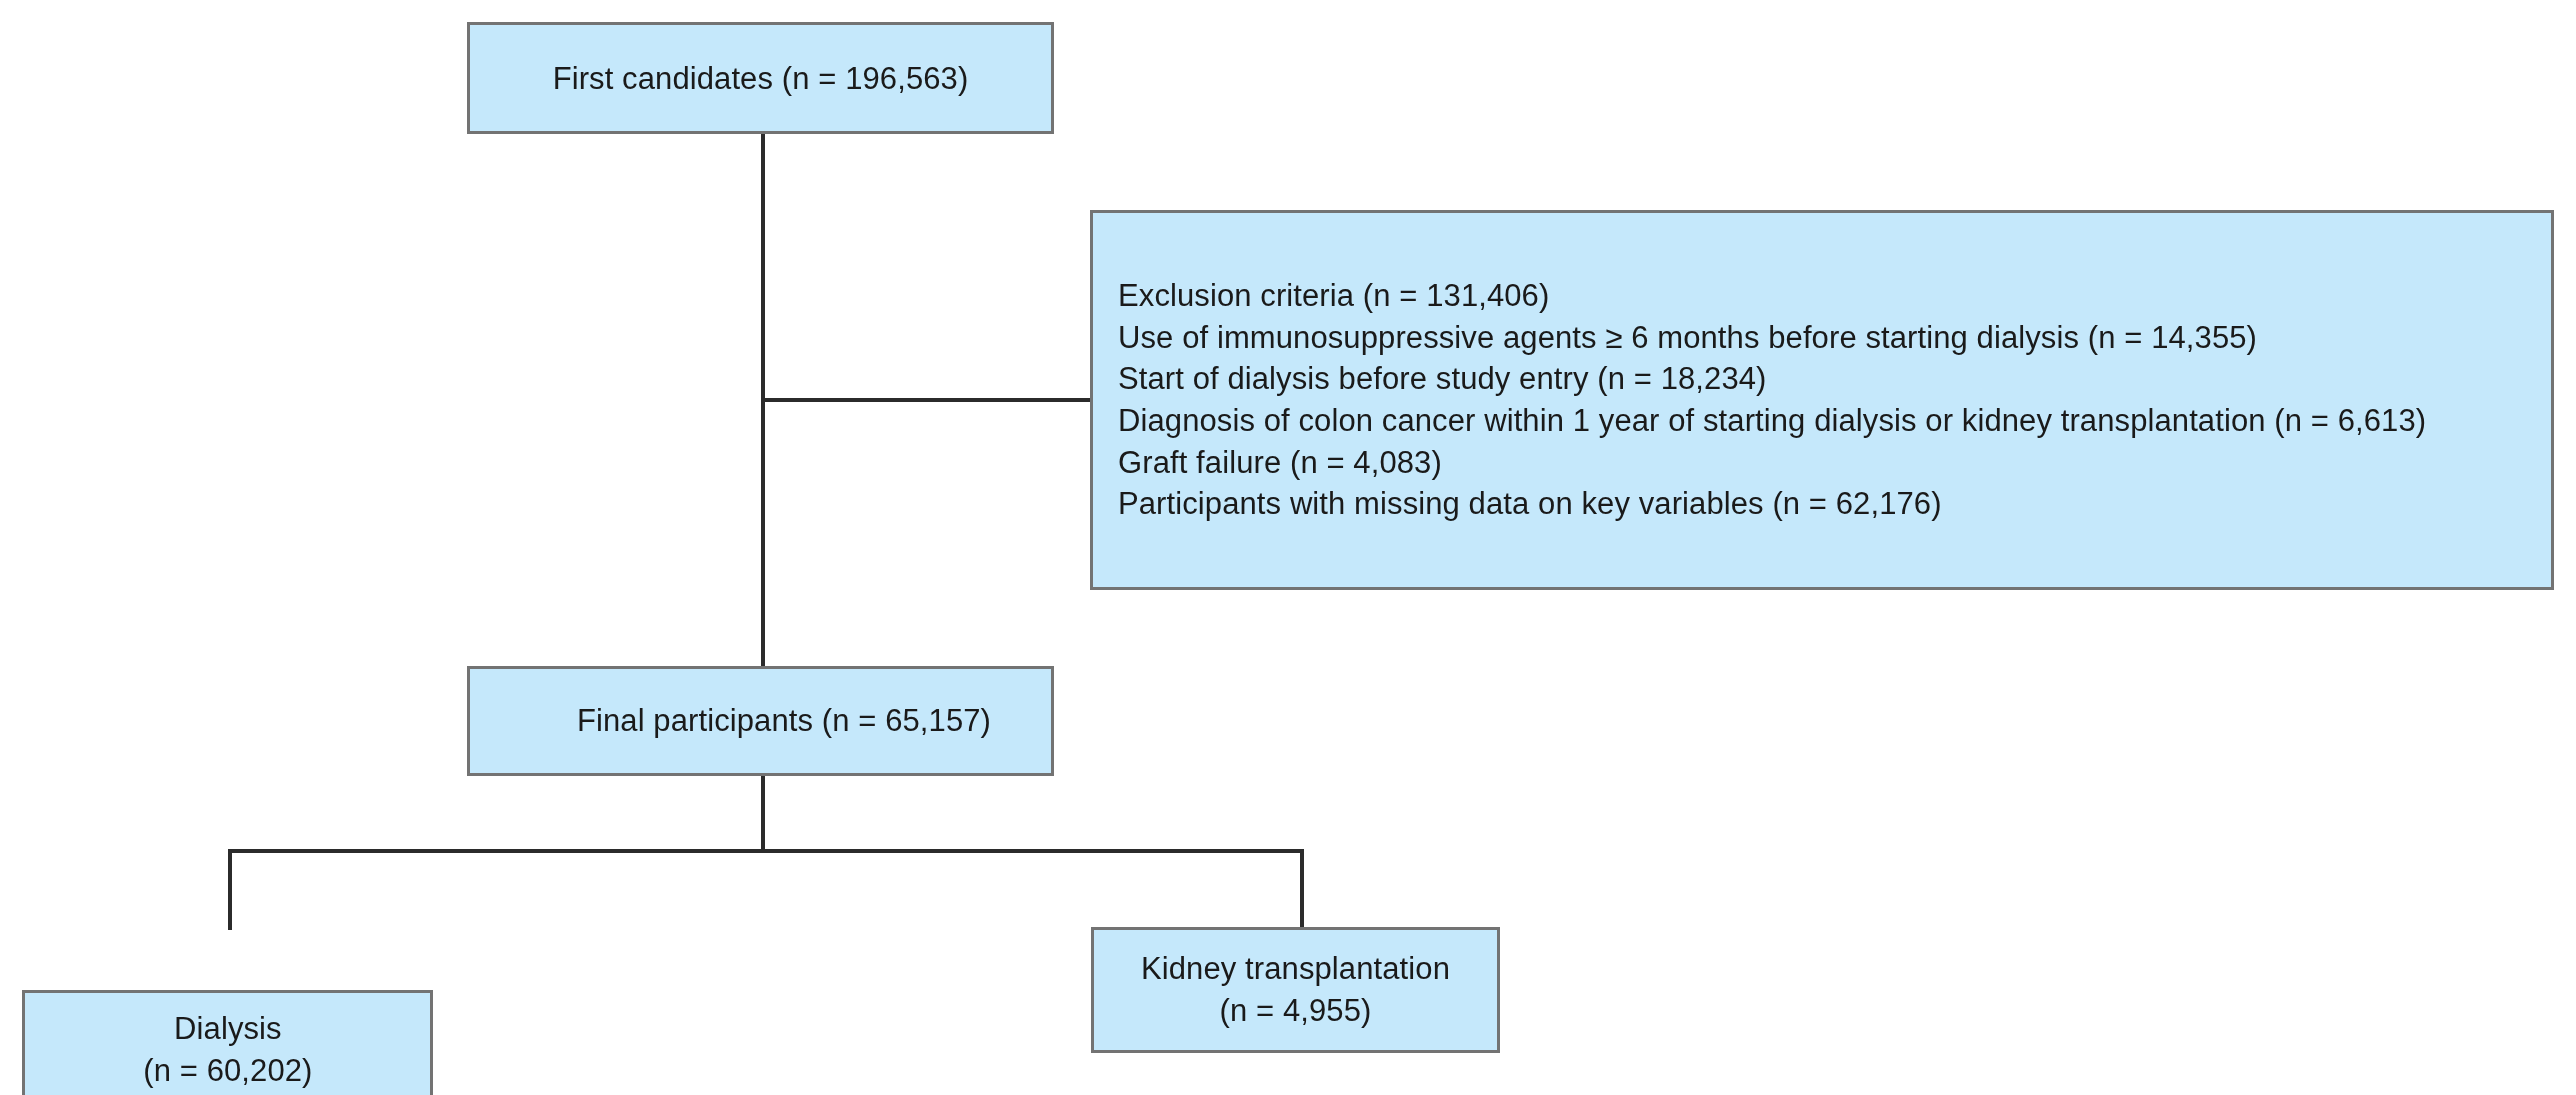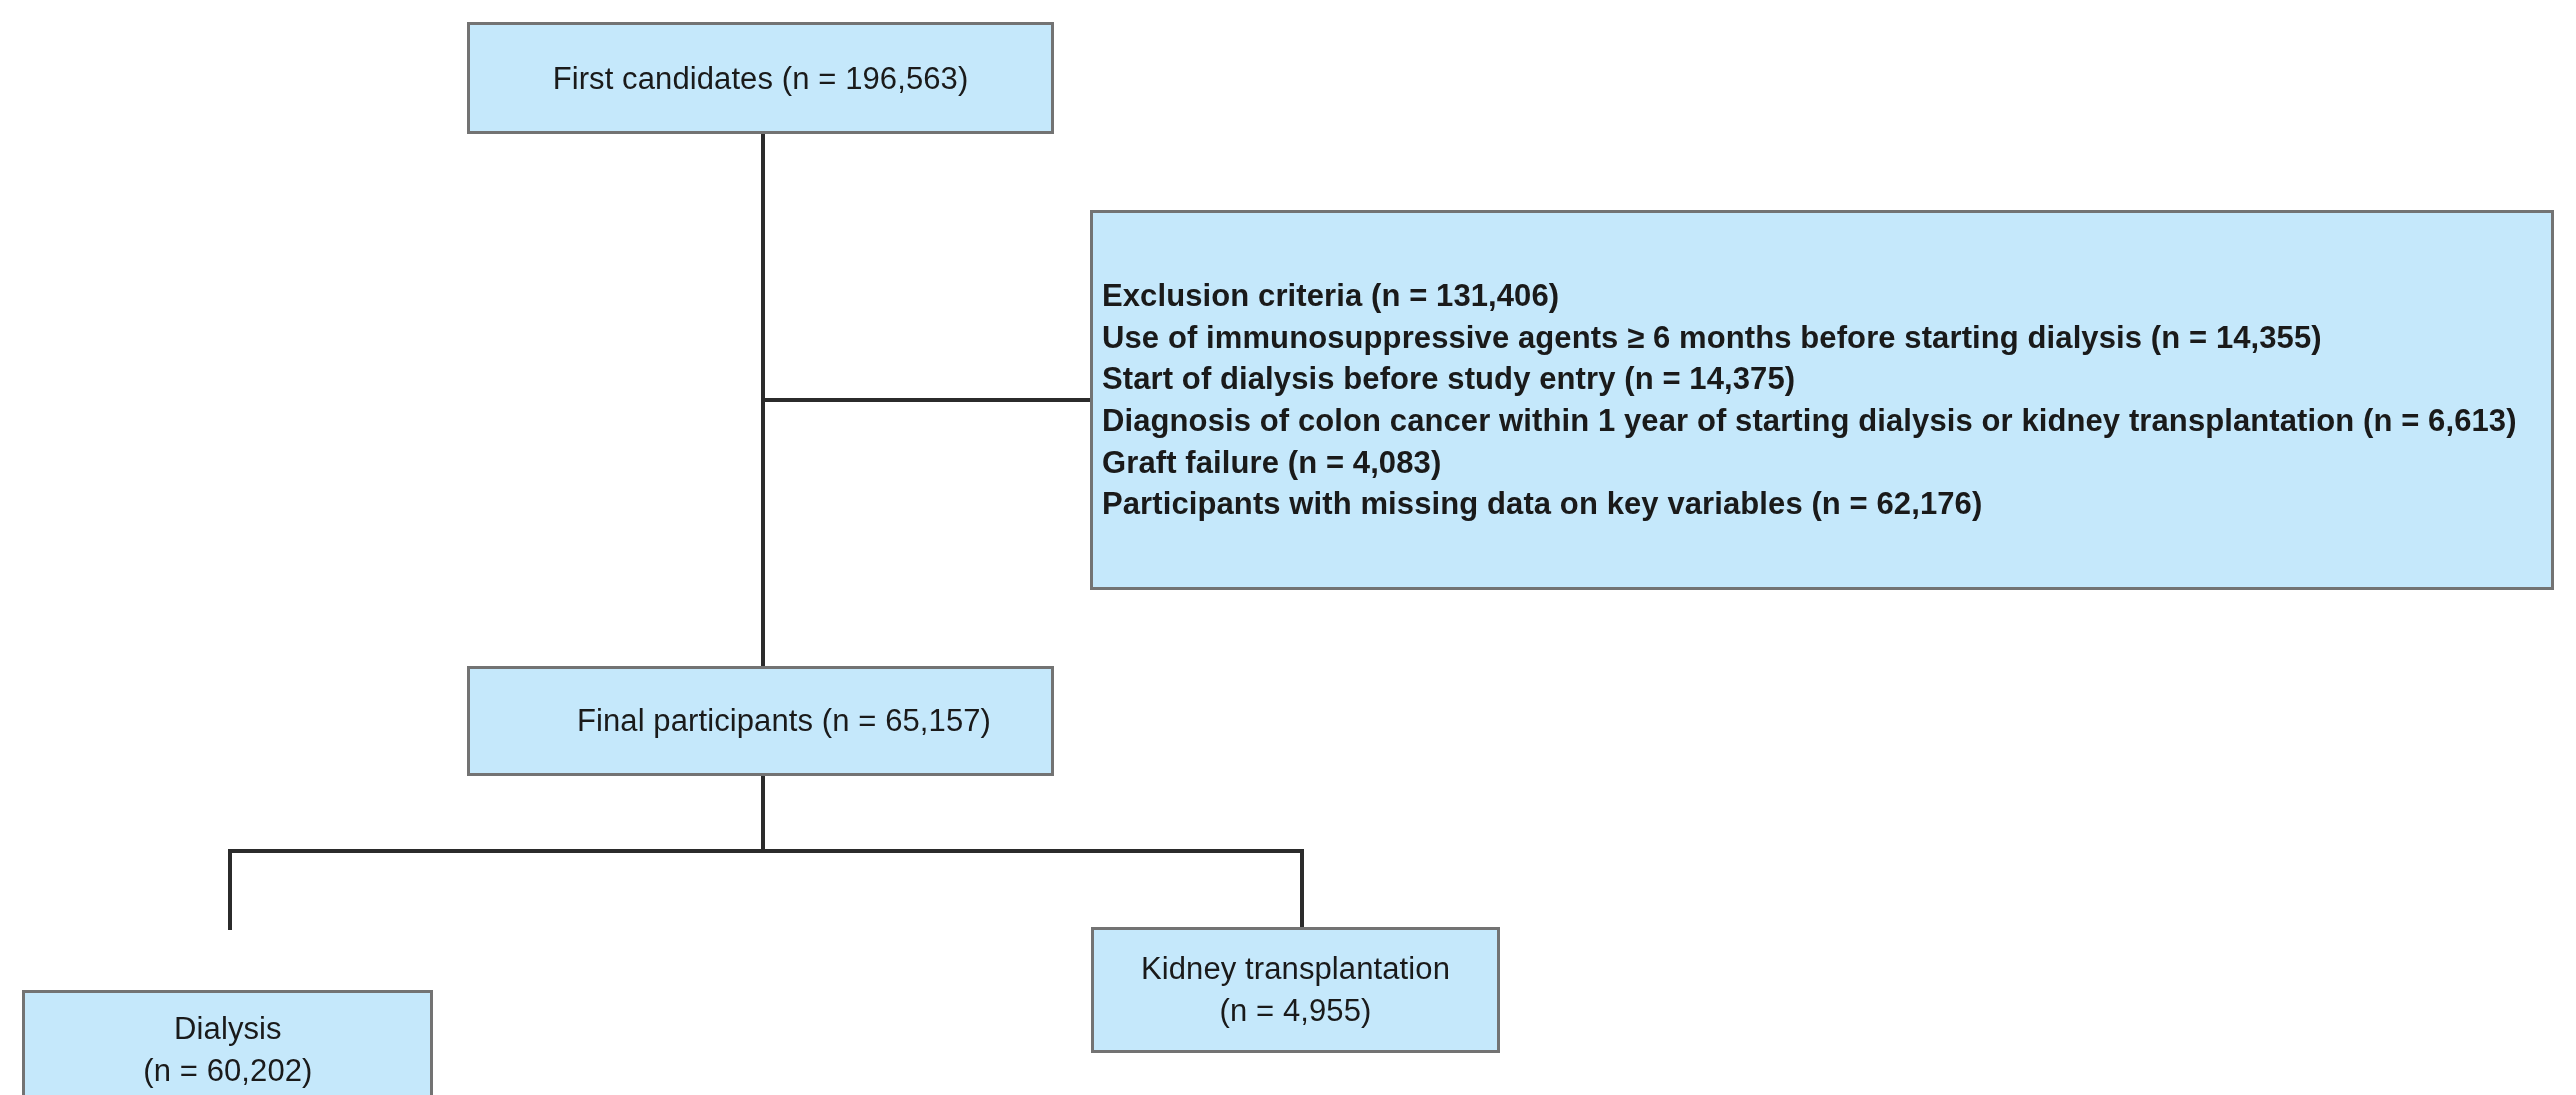--- a/index.html
+++ b/index.html
@@ -37,22 +37,21 @@
     text-align: left;
     justify-content: center;
   }
   .node-line {
     font-size: 31px;
     line-height: 1.34;
     white-space: nowrap;
     letter-spacing: 0.1px;
   }
   .listbox .node-line {
-    padding-left: 9px;
-    font-weight: bold;
+    padding-left: 25px;
   }
 
   
   #node-first-candidates {
     left: 467px;  top: 22.4px;   width: 587px;  height: 112px;
   }
   #node-exclusion-criteria {
     left: 1090px; top: 210px;  width: 1464px; height: 380px;
   }
   #node-final-participants {
@@ -93,21 +92,21 @@
   <div class="conn v" id="conn-drop-left"></div>
   <div class="conn v" id="conn-drop-right"></div>
 
   <div class="node centered" id="node-first-candidates">
     <div class="node-line">First candidates (n = 196,563)</div>
   </div>
 
   <div class="node listbox" id="node-exclusion-criteria">
     <div class="node-line">Exclusion criteria (n = 131,406)</div>
     <div class="node-line">Use of immunosuppressive agents ≥ 6 months before starting dialysis (n = 14,355)</div>
-    <div class="node-line">Start of dialysis before study entry (n = 14,375)</div>
+    <div class="node-line">Start of dialysis before study entry (n = 18,234)</div>
     <div class="node-line">Diagnosis of colon cancer within 1 year of starting dialysis or kidney transplantation (n = 6,613)</div>
     <div class="node-line">Graft failure (n = 4,083)</div>
     <div class="node-line">Participants with missing data on key variables (n = 62,176)</div>
   </div>
 
   <div class="node centered" id="node-final-participants">
     <div class="node-line">Final participants (n = 65,157)</div>
   </div>
 
   <div class="node centered" id="node-dialysis">

